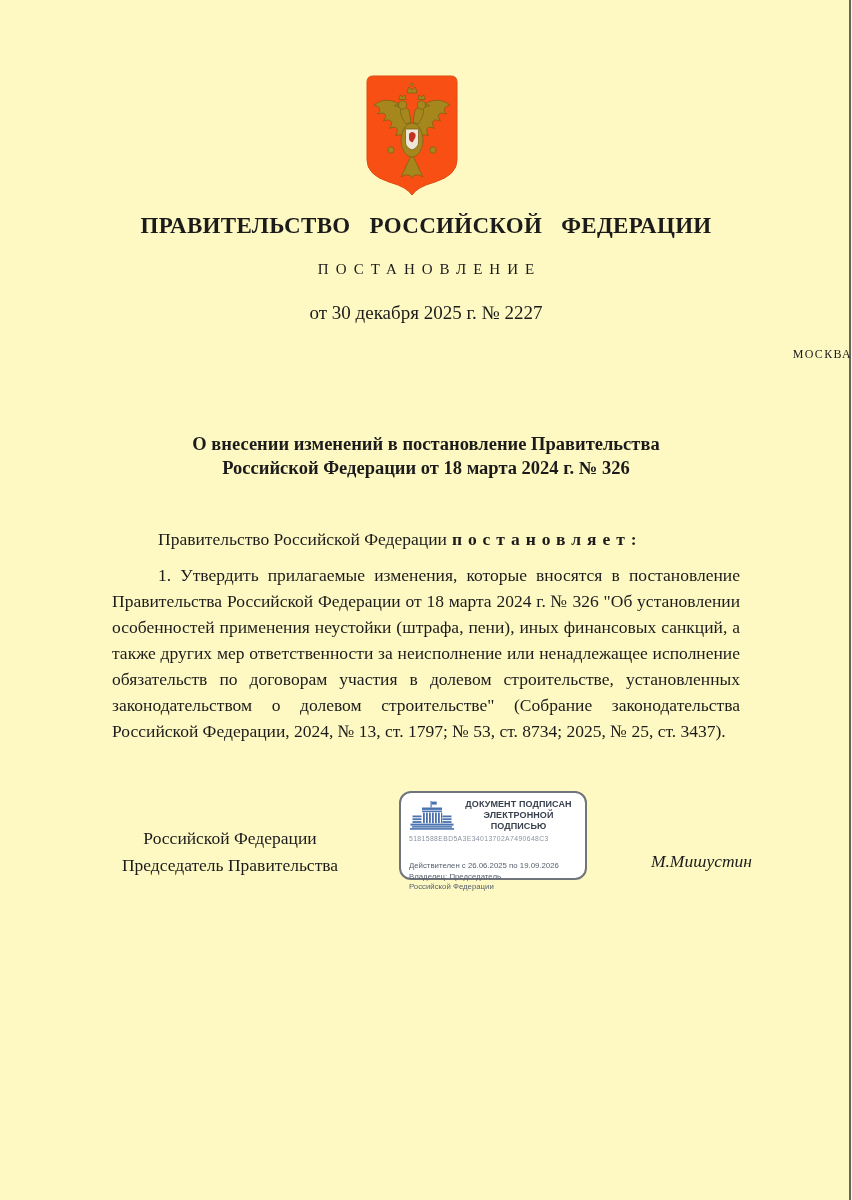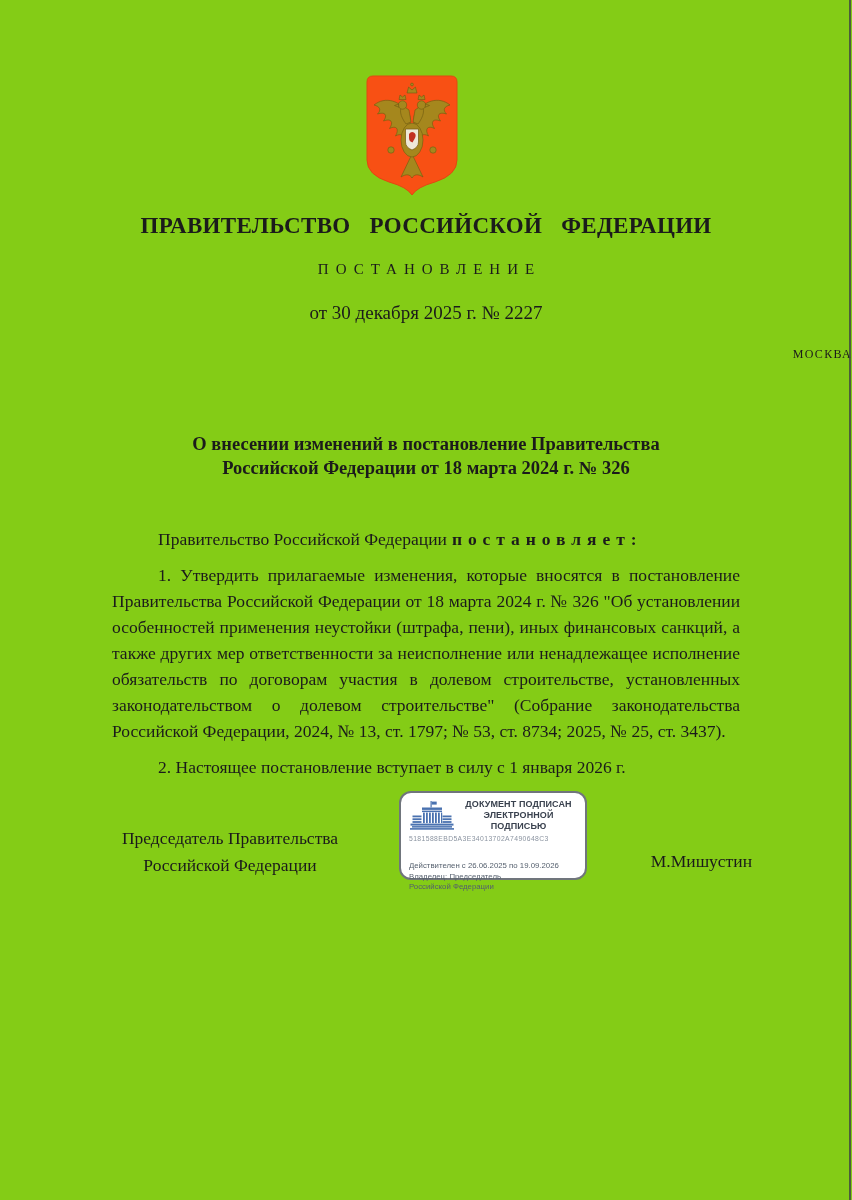--- a/index.html
+++ b/index.html
@@ -1,21 +1,21 @@
 <!DOCTYPE html>
 <html lang="ru"><head>
 <meta charset="utf-8">
 <title>Document</title>
 <style>
   html, body { margin: 0; padding: 0; background: #ffffff; }
   .page {
     position: relative;
     width: 852px;
     height: 1200px;
-    background: #84cc16;
+    background: #fef9c3;
     font-family: "Liberation Serif", serif;
     color: #1b1b1b;
     overflow: hidden;
   }
   
   .scan-edge {
     position: absolute;
     top: 0; right: 1px;
     width: 2px; height: 100%;
     background: #3e4145;
@@ -82,20 +82,21 @@
     top: 825px; left: 100px; width: 260px;
     text-align: center;
     font-size: 17.5px;
     line-height: 27px;
   }
   .sig-name {
     position: absolute;
     top: 851px; left: 620px; width: 132px;
     text-align: right;
     font-size: 17.5px;
+    font-style: italic;
   }
   .stamp {
     position: absolute;
     top: 791px; left: 399px;
     width: 188px; height: 89px;
     box-sizing: border-box;
     border: 2px solid #70757c;
     border-radius: 12px;
     background: #ffffff;
     font-family: "Liberation Sans", sans-serif;
@@ -157,21 +158,20 @@
   <div class="city">МОСКВА</div>
 
   <div class="doc-title">
     <div>О внесении изменений в постановление Правительства</div>
     <div>Российской Федерации от 18 марта 2024 г. № 326</div>
   </div>
 
   <div class="body-text">
     <p><span class="lead-normal">Правительство Российской Федерации</span><span class="lead-verb">постановляет:</span></p>
     <p>1. Утвердить прилагаемые изменения, которые вносятся в постановление Правительства Российской Федерации от 18 марта 2024 г. № 326 "Об установлении особенностей применения неустойки (штрафа, пени), иных финансовых санкций, а также других мер ответственности за неисполнение или ненадлежащее исполнение обязательств по договорам участия в долевом строительстве, установленных законодательством о долевом строительстве" (Собрание законодательства Российской Федерации, 2024, № 13, ст. 1797; № 53, ст. 8734; 2025, № 25, ст. 3437).</p>
-    <p>2. Настоящее постановление вступает в силу с 1 января 2026 г.</p>
   </div>
 
   <div class="stamp">
     <div class="stamp-head">
       <svg class="stamp-building" viewBox="0 0 46 30" aria-hidden="true">
         <g fill="#4a72b0">
           <rect x="21.5" y="0" width="1.2" height="6.5"></rect>
           <rect x="22.7" y="0.6" width="5" height="3"></rect>
           <rect x="13" y="6.5" width="20" height="2.4"></rect>
           <rect x="13" y="9.6" width="20" height="1.5"></rect>
@@ -197,19 +197,19 @@
         <div>ДОКУМЕНТ ПОДПИСАН</div>
         <div>ЭЛЕКТРОННОЙ ПОДПИСЬЮ</div>
       </div>
     </div>
     <div class="stamp-cert">5181588EBD5A3E34013702A7490648C3</div>
     <div class="stamp-validity">Действителен с 26.06.2025 по 19.09.2026</div>
     <div class="stamp-owner">Владелец: Председатель Российской Федерации</div>
   </div>
 
   <div class="sig-position">
+    <div>Российской Федерации</div>
     <div>Председатель Правительства</div>
-    <div>Российской Федерации</div>
   </div>
   <div class="sig-name">М.Мишустин</div>
 
   <div class="scan-edge"></div>
 </div>
 
 </body></html>

